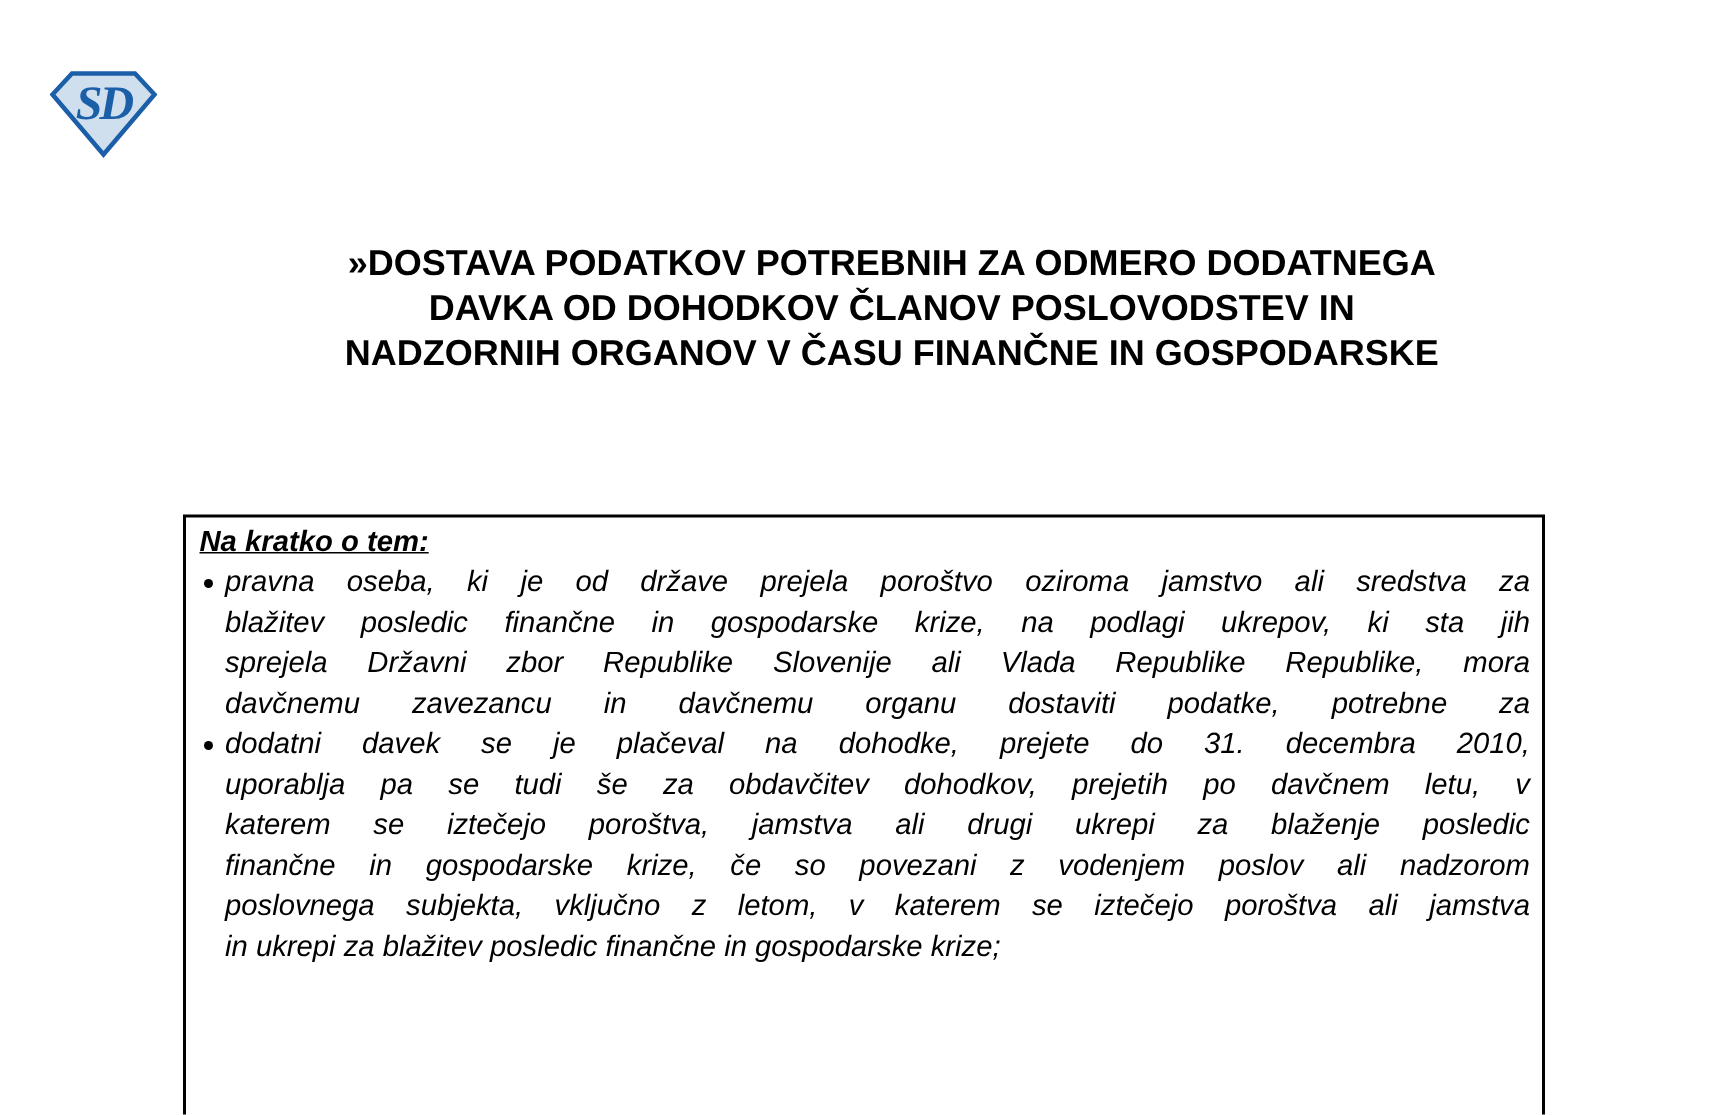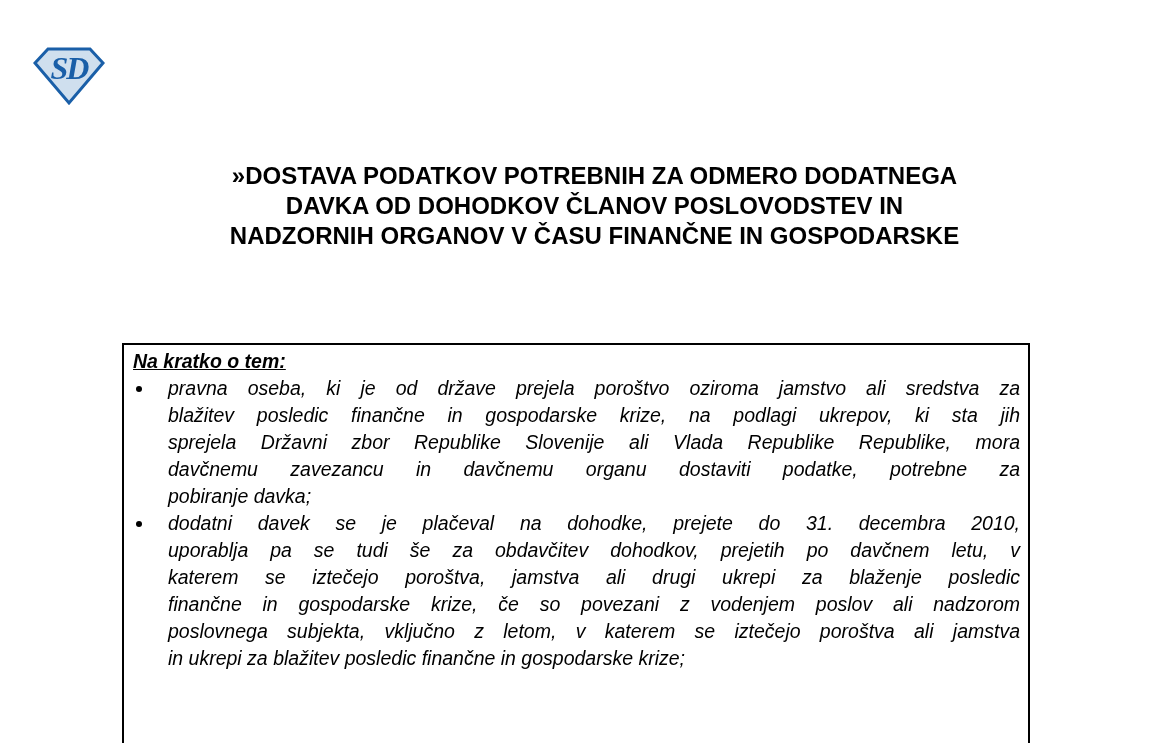--- a/index.html
+++ b/index.html
@@ -43,21 +43,21 @@
   }
   .bullet { display: flex; }
   .bullet-marker { flex: none; width: 17px; }
   .bullet-marker::before {
     content: ''; display: block;
     width: 6px; height: 6px; border-radius: 50%;
     background: #000000;
     margin: 11px 0 0 3px;
   }
   .bullet-lines { flex: 1 1 auto; min-width: 0; }
-  .line { text-align: justify; text-align-last: justify; margin-left: 18px; }
+  .line { text-align: justify; text-align-last: justify; }
   .line.last { text-align-last: left; }
 </style>
 </head>
 <body>
 
 <div class="page">
 
   <svg class="logo" viewBox="0 0 72 60" xmlns="http://www.w3.org/2000/svg">
     <polygon points="2,17 15,3 57,3 70,17 36,57" fill="#cfdfee" stroke="#1a5fa8" stroke-width="3" stroke-linejoin="miter"></polygon>
     <text x="36" y="33" font-size="32" fill="#1a5fa8" text-anchor="middle">SD</text>
@@ -72,21 +72,20 @@
   <div class="box">
     <div class="box-heading">Na kratko o tem:</div>
     <div class="bullets">
         <div class="bullet">
     <span class="bullet-marker"></span>
     <div class="bullet-lines">
             <div class="line">pravna oseba, ki je od države prejela poroštvo oziroma jamstvo ali sredstva za</div>
             <div class="line">blažitev posledic finančne in gospodarske krize, na podlagi ukrepov, ki sta jih</div>
             <div class="line">sprejela Državni zbor Republike Slovenije ali Vlada Republike Republike, mora</div>
             <div class="line">davčnemu zavezancu in davčnemu organu dostaviti podatke, potrebne za</div>
-            <div class="line last">pobiranje davka;</div>
           </div>
   </div>
         <div class="bullet">
     <span class="bullet-marker"></span>
     <div class="bullet-lines">
             <div class="line">dodatni davek se je plačeval na dohodke, prejete do 31. decembra 2010,</div>
             <div class="line">uporablja pa se tudi še za obdavčitev dohodkov, prejetih po davčnem letu, v</div>
             <div class="line">katerem se iztečejo poroštva, jamstva ali drugi ukrepi za blaženje posledic</div>
             <div class="line">finančne in gospodarske krize, če so povezani z vodenjem poslov ali nadzorom</div>
             <div class="line">poslovnega subjekta, vključno z letom, v katerem se iztečejo poroštva ali jamstva</div>

